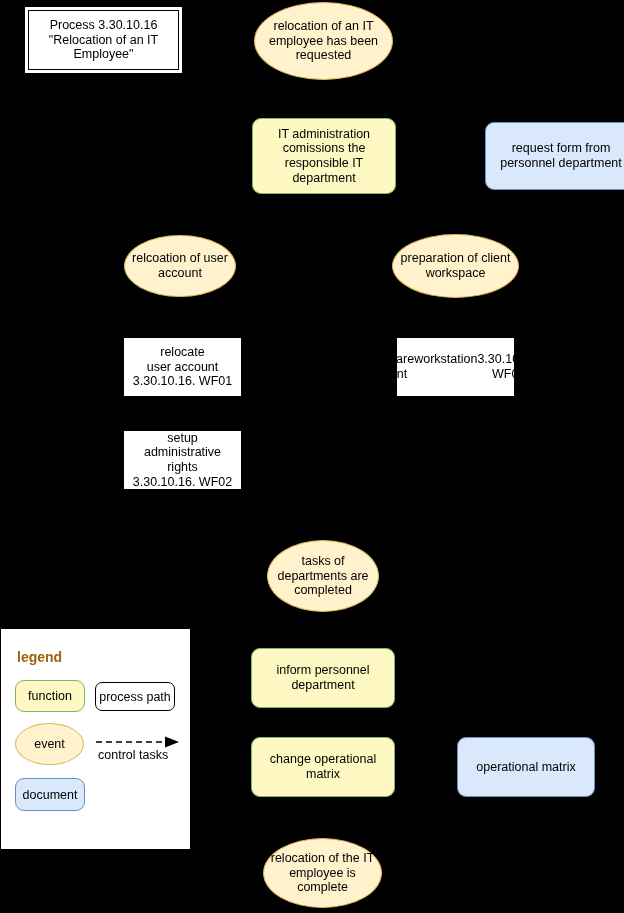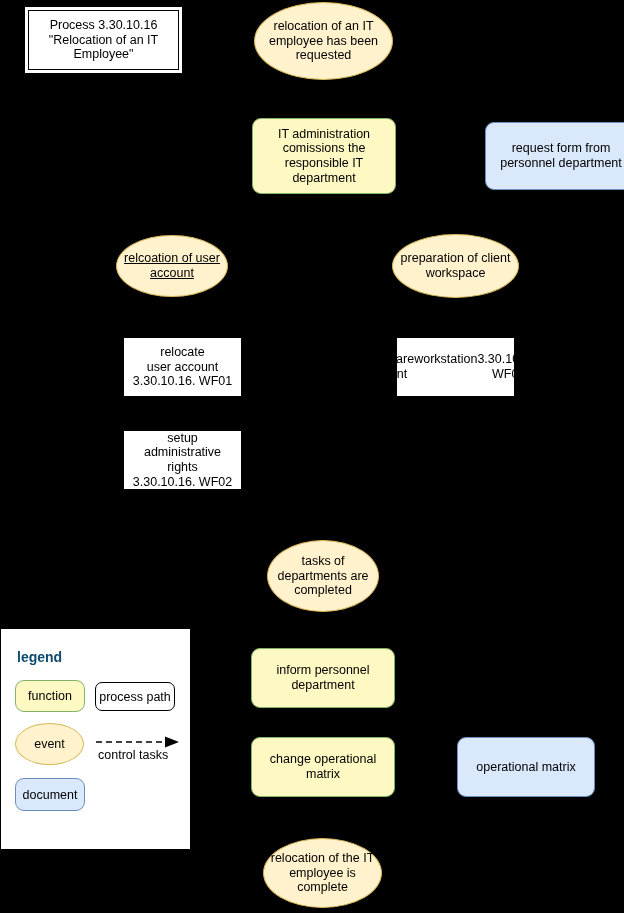--- a/index.html
+++ b/index.html
@@ -75,21 +75,21 @@
     background: #ffffff;
     border: 1px solid #000000;
     box-sizing: border-box;
   }
   .legend-title {
     position: absolute;
     left: 16px;
     top: 20px;
     font-size: 14px;
     font-weight: bold;
-    color: #0c4a6e;
+    color: #a16207;
   }
   .lg-swatch {
     position: absolute;
     box-sizing: border-box;
     display: flex;
     align-items: center;
     justify-content: center;
     font-size: 12.5px;
     color: #000000;
   }
@@ -121,21 +121,21 @@
   </div>
 
   <div class="node fn" style="left:252px; top:118px; width:144px; height:76px;">
     <span>IT administration comissions the responsible IT department</span>
   </div>
 
   <div class="node doc" style="left:485px; top:122px; width:152px; height:68px;">
     <span>request form from personnel department</span>
   </div>
 
-  <div class="node ev" style="left:116px; top:235px; width:112px; height:62px;text-decoration:underline;">
+  <div class="node ev" style="left:124px; top:235px; width:112px; height:62px;">
     <span>relcoation of user account</span>
   </div>
 
   <div class="node ev" style="left:392px; top:234px; width:127px; height:64px;">
     <span>preparation of client workspace</span>
   </div>
 
   <div class="node pp" style="left:123px; top:337px; width:119px; height:60px;">
     <div style="display:flex;flex-direction:column;">
       <span>relocate</span>

